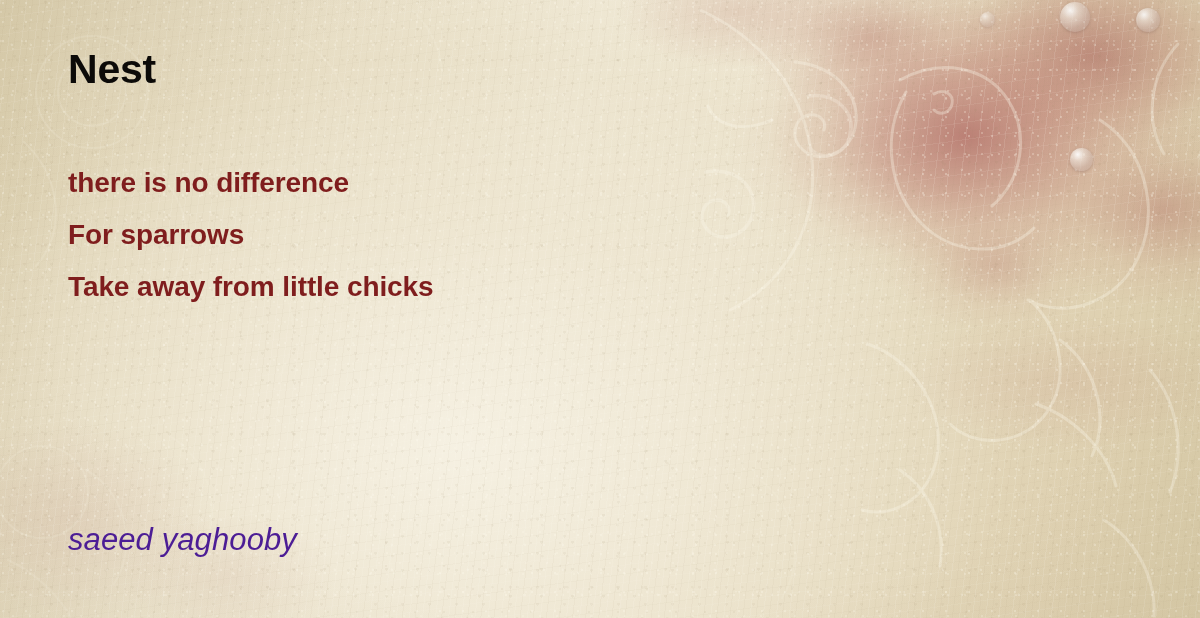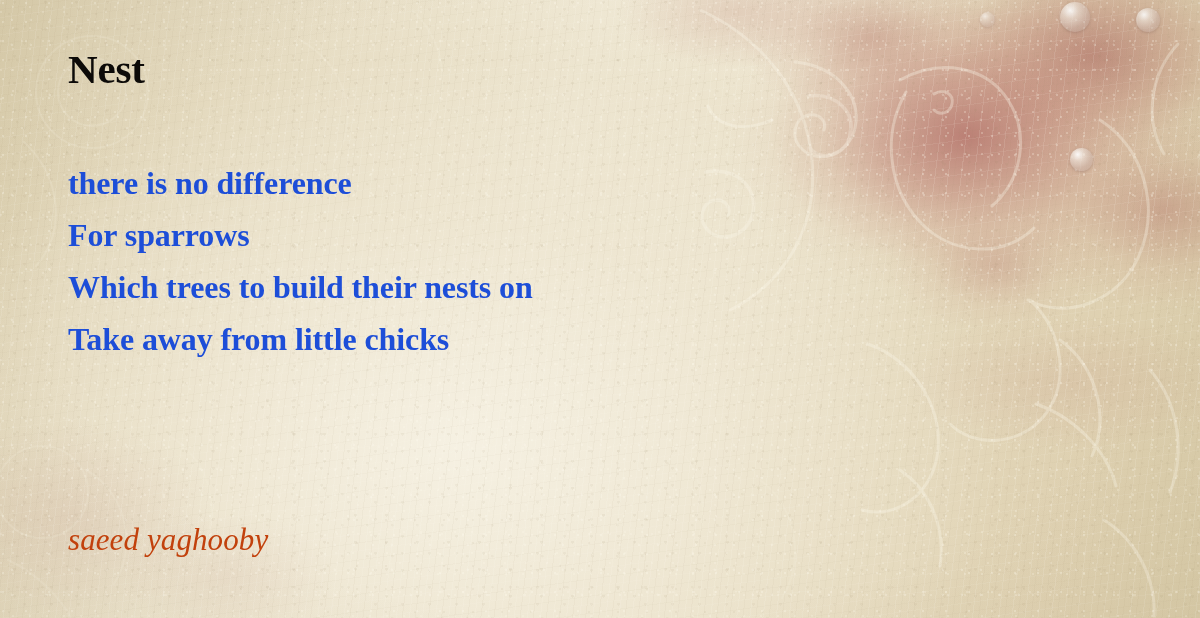--- a/index.html
+++ b/index.html
@@ -7,21 +7,21 @@
     margin: 0;
     padding: 0;
     background: #2b2b2b;
   }
 
   #poem-card {
     position: relative;
     width: 1200px;
     height: 618px;
     overflow: hidden;
-    font-family: Liberation Serif, serif;
+    font-family: Liberation Sans, sans-serif;
     background-color: #e6dcc4;
   }
 
   
 
   .bg-layer {
     position: absolute;
     top: 0; left: 0;
     width: 100%;
     height: 100%;
@@ -178,38 +178,38 @@
   #poem-body {
     position: absolute;
     top: 157px;
     left: 0;
     margin: 0;
     padding: 0;
     list-style: none;
   }
 
   .poem-line {
-    font-size: 32px;
+    font-size: 28px;
     font-weight: bold;
     line-height: 52px;
-    color: #1d4ed8;
+    color: #7f1d1d;
     white-space: nowrap;
     letter-spacing: -0.1px;
   }
 
   #poem-author {
     position: absolute;
     top: 521px;
     left: 0;
     margin: 0;
     font-size: 31px;
     font-style: italic;
     font-weight: normal;
     line-height: 1.2;
-    color: #c2410c;
+    color: #4c1d95;
     letter-spacing: 0.1px;
   }
 </style>
 </head>
 <body>
 
 <div id="poem-card">
 
   <div class="bg-layer" id="bg-base"></div>
 
@@ -283,21 +283,20 @@
 
   <div class="bg-layer" id="bg-vignette"></div>
 
   <div id="text-block">
 
     <h1 id="poem-title">Nest</h1>
 
     <div id="poem-body">
       <div class="poem-line">there is no difference</div>
       <div class="poem-line">For sparrows</div>
-      <div class="poem-line">Which trees to build their nests on</div>
       <div class="poem-line">Take away from little chicks</div>
     </div>
 
     <div id="poem-author">saeed yaghooby</div>
 
   </div>
 
 </div>
 
 </body></html>

